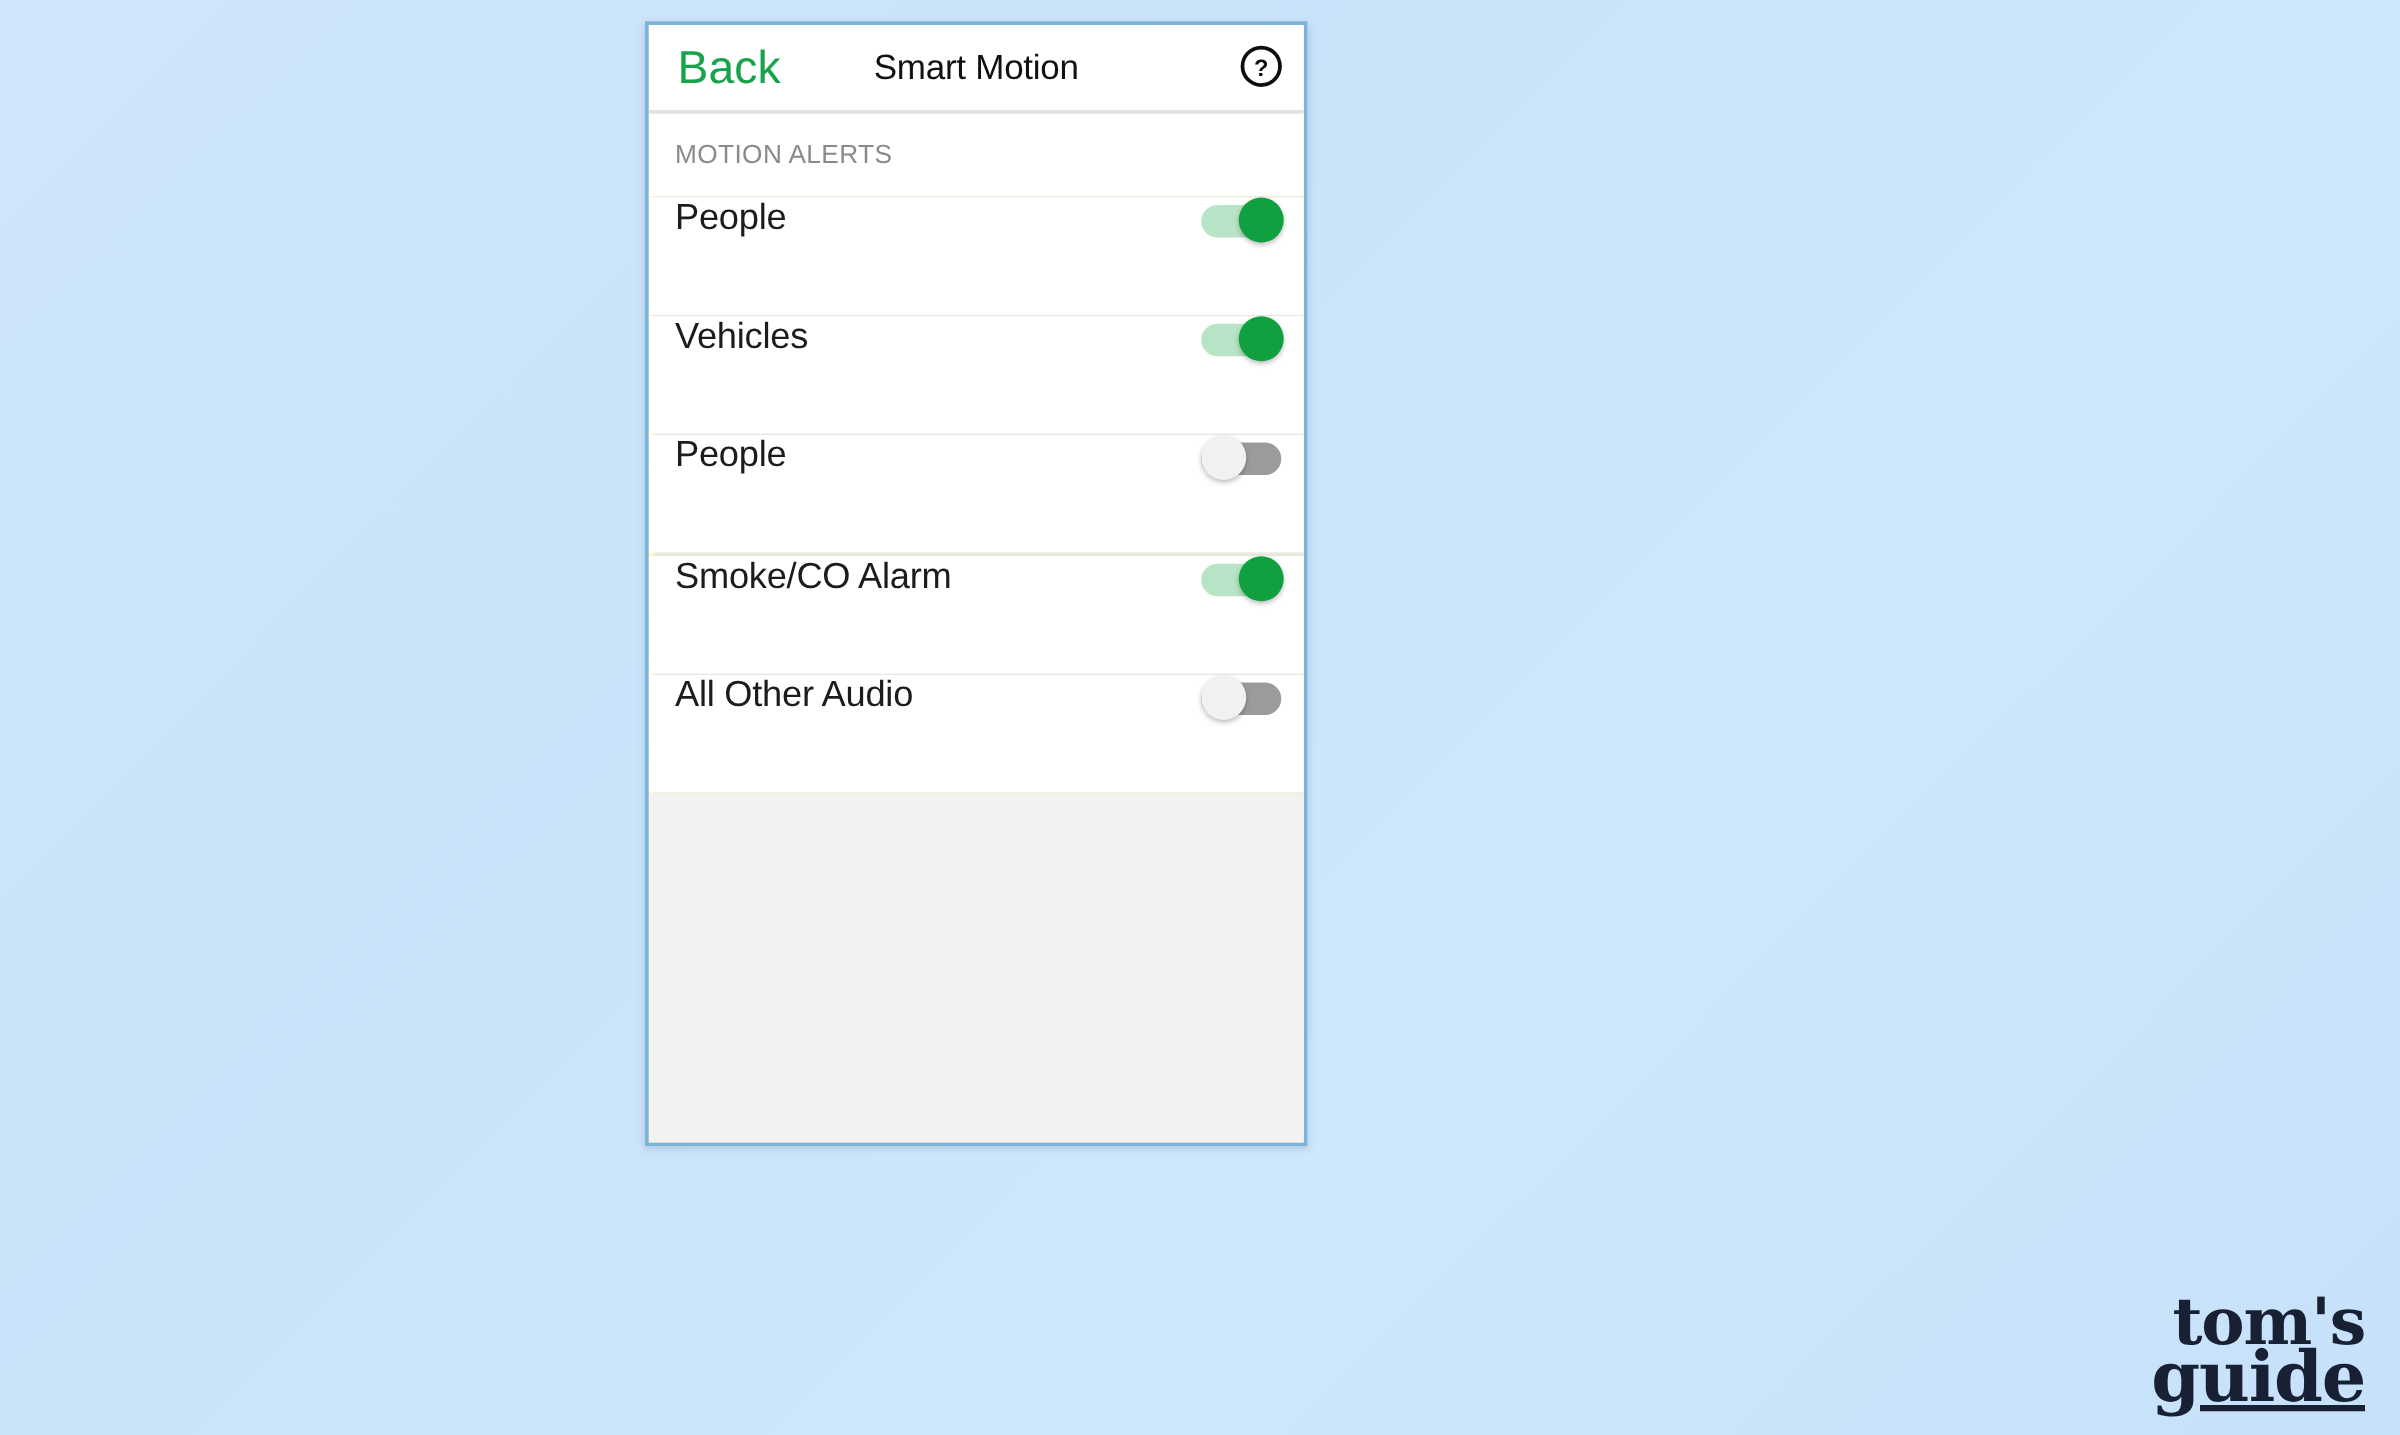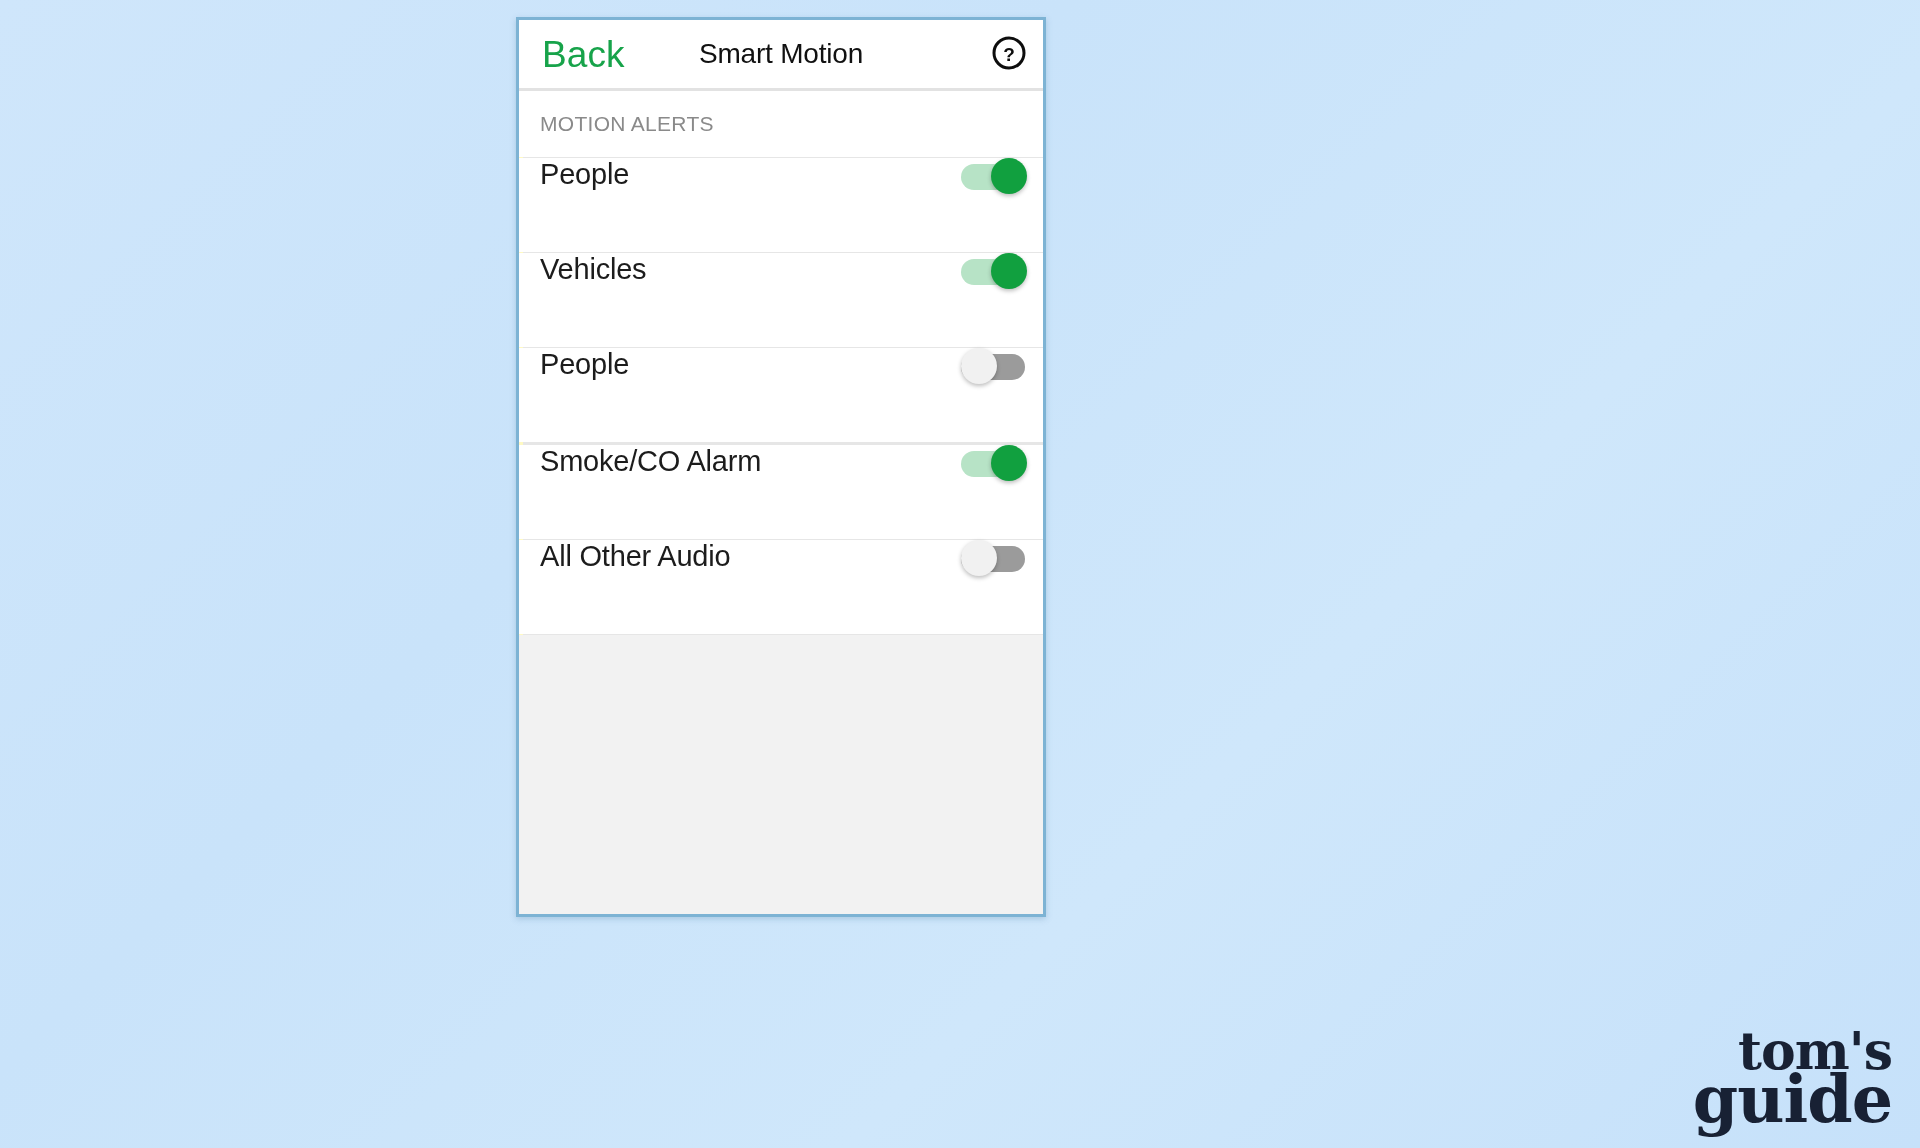--- a/index.html
+++ b/index.html
@@ -163,21 +163,21 @@
     bottom: 22px;
     text-align: right;
     color: #0f172a;
     font-family: "DejaVu Serif", serif;
     font-weight: bold;
     line-height: 0.82;
     opacity: 0.95;
     user-select: none;
   }
   #watermark .wm1 { font-size: 52px; display: block; letter-spacing: -1px; }
-  #watermark .wm2 { font-size: 65px; display: block; letter-spacing: -1px; }
+  #watermark .wm2 { font-size: 56px; display: block; letter-spacing: -1px; text-decoration: underline; }
 </style>
 </head>
 <body>
 
 <div id="phone-panel">
   <div id="panel-inner">
 
     <div id="nav-bar">
       <button id="back-button">Back</button>
 

